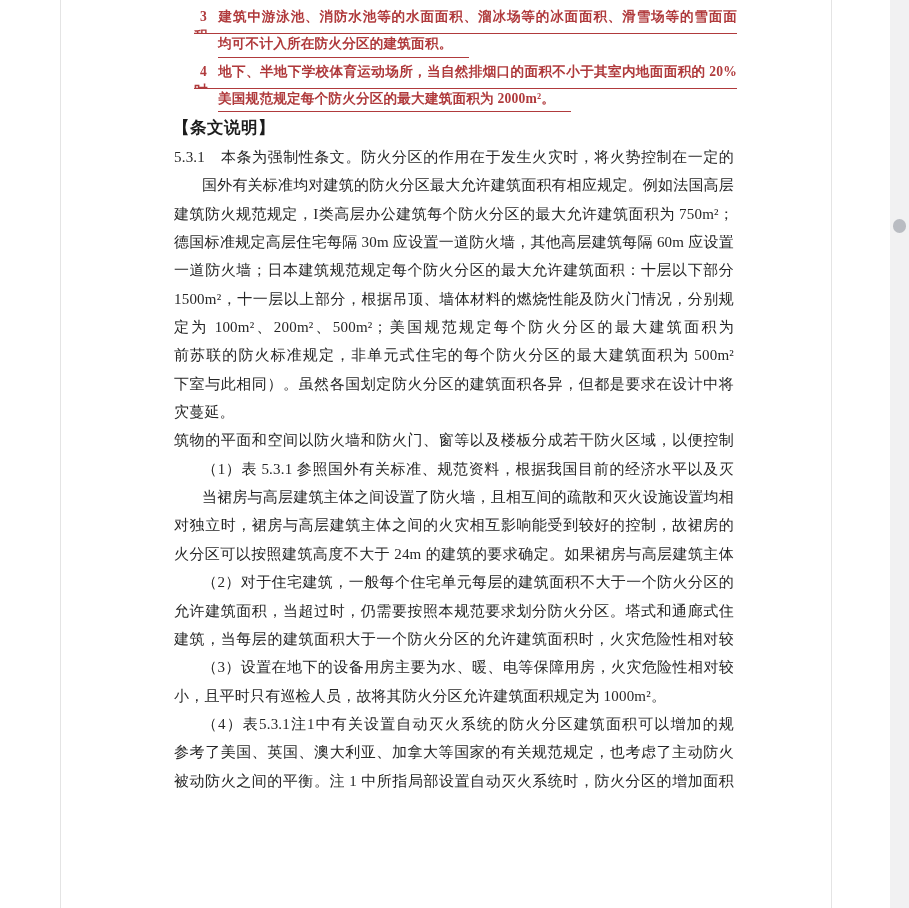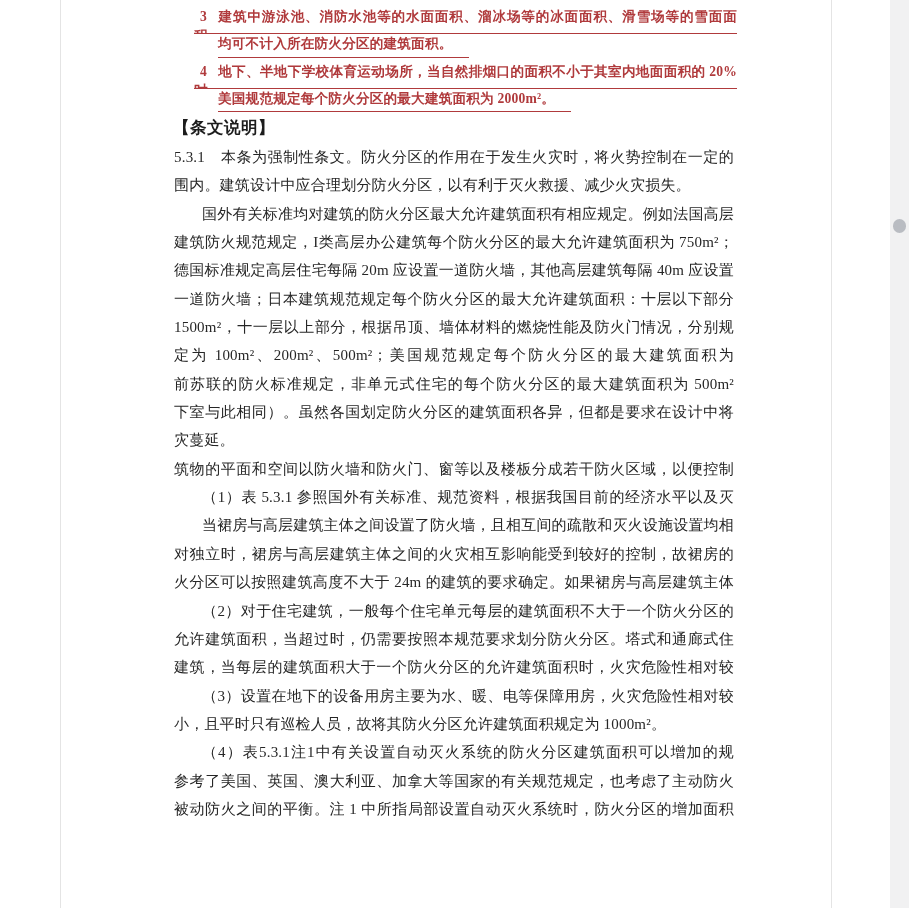--- a/index.html
+++ b/index.html
@@ -63,24 +63,23 @@
     <div class="red-line full"><span class="ul"><span class="num">3</span>建筑中游泳池、消防水池等的水面面积、溜冰场等的冰面面积、滑雪场等的雪面面积，</span></div>
     <div class="red-line cont"><span class="ul">均可不计入所在防火分区的建筑面积。</span></div>
     <div class="red-line full"><span class="ul"><span class="num">4</span>地下、半地下学校体育运动场所，当自然排烟口的面积不小于其室内地面面积的 20%时，</span></div>
     <div class="red-line cont"><span class="ul">美国规范规定每个防火分区的最大建筑面积为 2000m²。</span></div>
   </div>
 
 <div class="commentary-header">【条文说明】</div>
 
 <div class="body-block">
     <div class="bline">5.3.1　本条为强制性条文。防火分区的作用在于发生火灾时，将火势控制在一定的范</div>
-    <div class="bline end">围内。建筑设计中应合理划分防火分区，以有利于灭火救援、减少火灾损失。</div>
     <div class="bline ind">国外有关标准均对建筑的防火分区最大允许建筑面积有相应规定。例如法国高层</div>
     <div class="bline">建筑防火规范规定，I类高层办公建筑每个防火分区的最大允许建筑面积为 750m²；</div>
-    <div class="bline">德国标准规定高层住宅每隔 20m 应设置一道防火墙，其他高层建筑每隔 40m 应设置</div>
+    <div class="bline">德国标准规定高层住宅每隔 30m 应设置一道防火墙，其他高层建筑每隔 60m 应设置</div>
     <div class="bline">一道防火墙；日本建筑规范规定每个防火分区的最大允许建筑面积：十层以下部分</div>
     <div class="bline">1500m²，十一层以上部分，根据吊顶、墙体材料的燃烧性能及防火门情况，分别规</div>
     <div class="bline">定为 100m²、200m²、500m²；美国规范规定每个防火分区的最大建筑面积为 1400m²；</div>
     <div class="bline">前苏联的防火标准规定，非单元式住宅的每个防火分区的最大建筑面积为 500m²（地</div>
     <div class="bline">下室与此相同）。虽然各国划定防火分区的建筑面积各异，但都是要求在设计中将建</div>
     <div class="bline end">灾蔓延。</div>
     <div class="bline">筑物的平面和空间以防火墙和防火门、窗等以及楼板分成若干防火区域，以便控制火</div>
     <div class="bline ind">（1）表 5.3.1 参照国外有关标准、规范资料，根据我国目前的经济水平以及灭火</div>
     <div class="bline ind">当裙房与高层建筑主体之间设置了防火墙，且相互间的疏散和灭火设施设置均相</div>
     <div class="bline">对独立时，裙房与高层建筑主体之间的火灾相互影响能受到较好的控制，故裙房的防</div>

